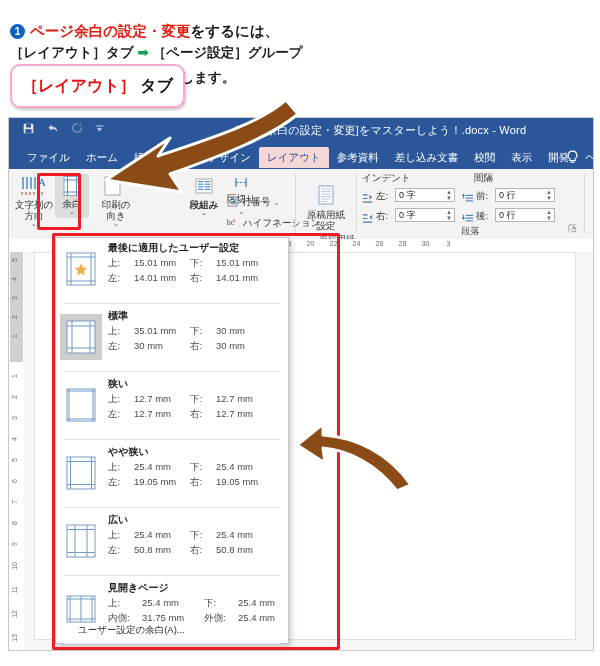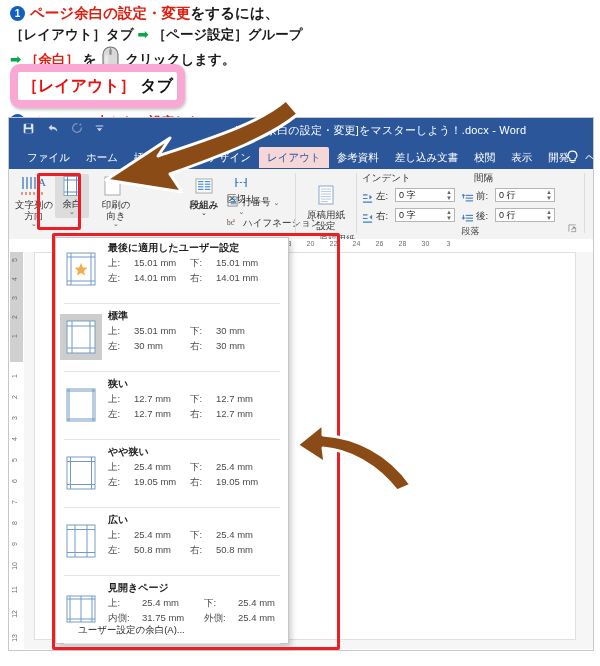--- a/index.html
+++ b/index.html
@@ -113,36 +113,36 @@
   .mk{width:26px;display:inline-block;}
   .mv{width:56px;display:inline-block;}
   .mk2{width:34px;display:inline-block;}
   .mv2{width:62px;display:inline-block;}
   .mi-div{height:1px;background:#e4e4e4;margin:2px 8px;}
   .mfoot{position:absolute;left:0;bottom:0;width:232px;height:26px;
          line-height:26px;padding-left:22px;box-sizing:border-box;font-size:9.5px;color:#2a2a2a;}
 
   
   .redbox{position:absolute;border:3px solid #ee1c25;box-sizing:border-box;border-radius:2px;}
-  #callout-top{left:195px;top:4px;width:396px;height:103px;padding:2px 10px 0 10px;}
+  #callout-top{left:195px;top:4px;width:396px;height:103px;padding:20px 10px 0 10px;}
   #callout-bottom{left:353px;top:492px;width:240px;height:82px;padding:7px 8px 0 10px;}
   .cl-line{font-size:14.5px;line-height:22px;color:#1b1b1b;font-weight:bold;white-space:nowrap;}
   .cl-line.r2{font-size:13.5px;}
   .em-red{color:#e01e0f;}
   .num-badge{
     display:inline-block;width:15px;height:15px;border-radius:50%;
     background:#1060c0;color:#fff;font-size:10px;line-height:15px;text-align:center;
     vertical-align:1px;margin-right:5px;font-weight:bold;
   }
   .arrow-g{color:#0aa64b;font-weight:bold;}
   .cb-line{font-size:13px;line-height:20px;color:#111;font-weight:bold;white-space:nowrap;}
 
   #tab-label{
     position:absolute;left:10px;top:64px;width:175px;height:44px;
-    background:#ffffff;border:8px solid #f9a8d4;border-radius:10px;
+    background:#ffffff;border:2px solid #f9a8d4;border-radius:10px;
     box-shadow:1px 2px 3px rgba(0,0,0,.22);
     display:flex;align-items:center;justify-content:center;box-sizing:border-box;
   }
   #tab-label .t{font-size:16px;font-weight:bold;color:#111;white-space:nowrap;}
   #tab-label .t .rd{color:#e8100f;}
 
   .mouse-ico{display:inline-block;width:17px;height:25px;vertical-align:-7px;margin:0 2px;}
   svg{overflow:visible;}
   .arrow-svg{position:absolute;pointer-events:none;}
 </style>

